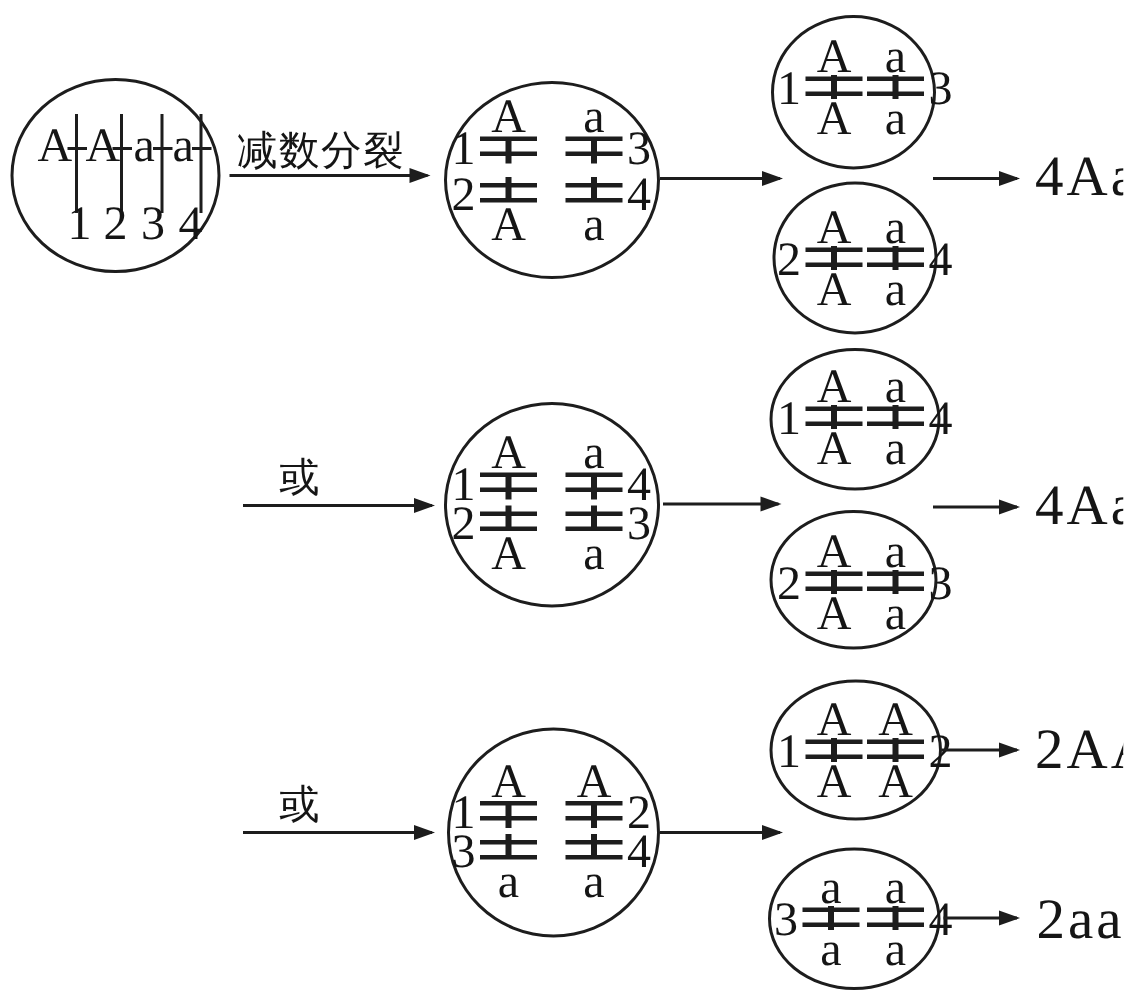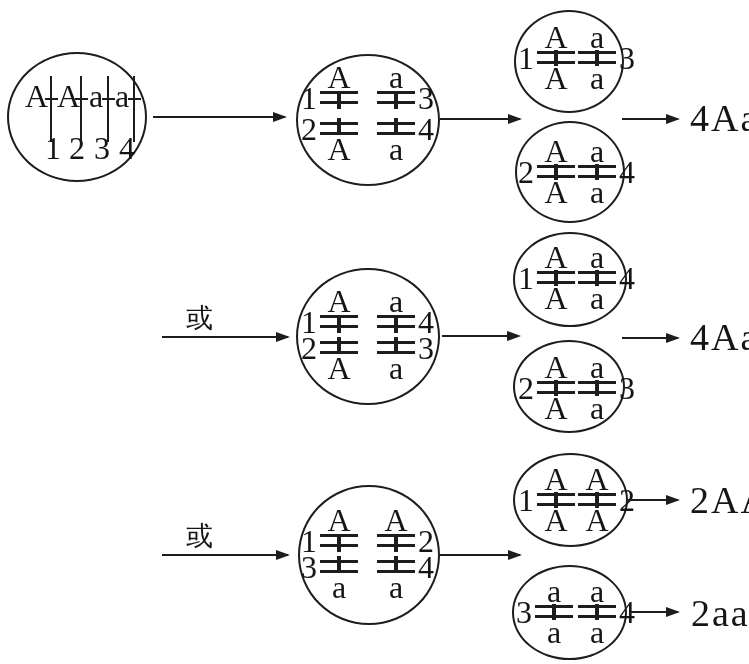--- a/index.html
+++ b/index.html
@@ -59,20 +59,21 @@
     <div class="vtick" style="left:65.5px;top:44px;"></div>
     <div class="vtick" style="left:92.5px;top:44px;"></div>
     <div class="vtick" style="left:118.5px;top:44px;"></div>
 
     <span class="pnum" style="left:34px;top:78px;">1</span>
     <span class="pnum" style="left:58px;top:78px;">2</span>
     <span class="pnum" style="left:83px;top:78px;">3</span>
     <span class="pnum" style="left:108px;top:78px;">4</span>
   </div>
 
+  <span class="zh" style="left:158px;top:85px;">减数分裂</span>
   <div class="harrow" style="left:153px;top:116px;width:132px;"></div>
 
   <div class="circle" style="left:296px;top:54px;width:144px;height:132px;"></div>
 
   <div class="unit" style="left:301px;top:64px;">
     <span class="unum">1</span>
     <div class="chrom">
       <span class="clbl">A</span>
       <div class="cbars">
           <div class="cbar t"></div>

